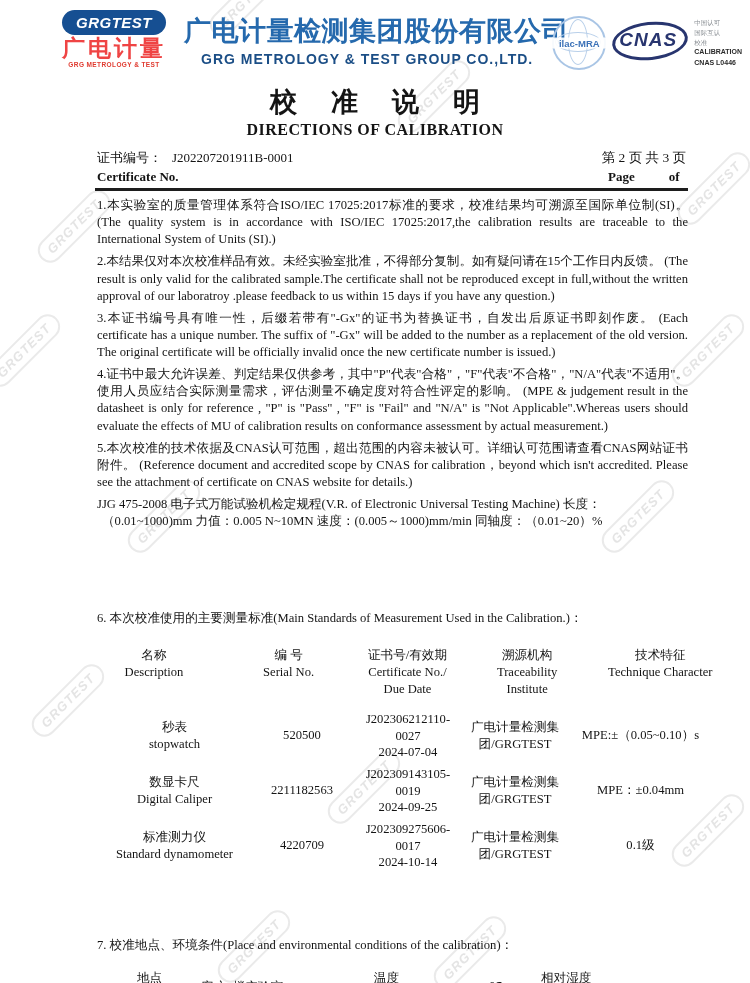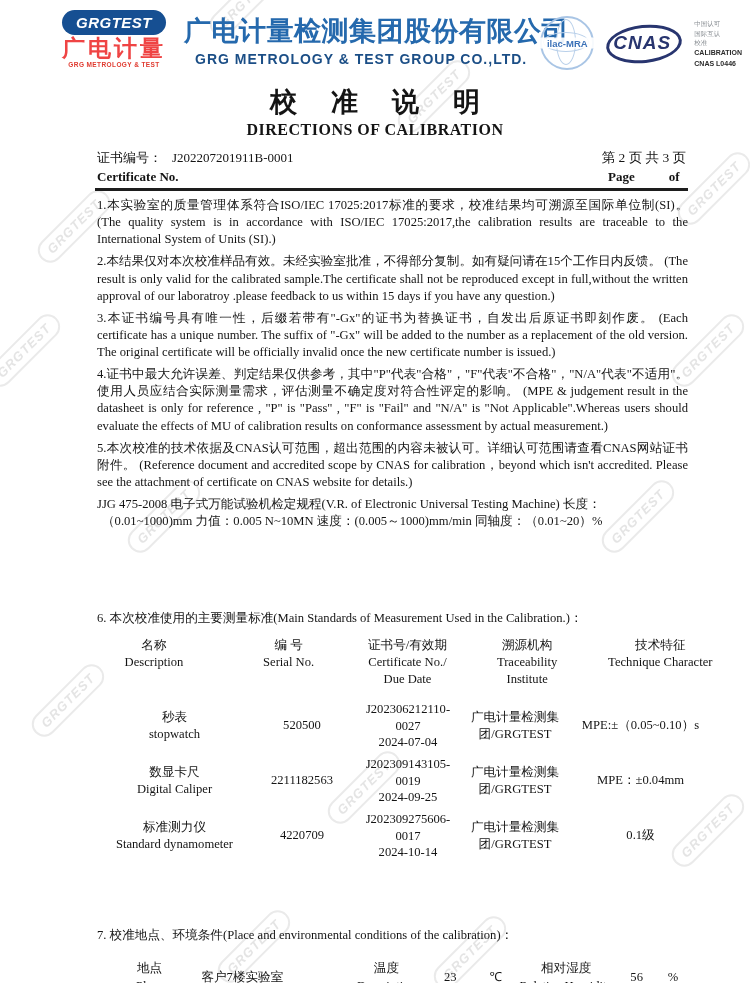--- a/index.html
+++ b/index.html
@@ -15,21 +15,21 @@
   
   .header{display:flex;align-items:flex-start;padding:10px 6px 0 44px;}
   .logo-block{width:140px;text-align:center;flex:0 0 auto;}
   .logo-pill{display:inline-block;background:#164f92;color:#fff;font:bold italic 15px "Liberation Sans",sans-serif;
       padding:4px 14px;border-radius:15px;letter-spacing:.5px;}
   .logo-cn{color:#ef4444;font-weight:bold;font-size:23px;letter-spacing:3px;line-height:1.15;font-family:"Liberation Sans",sans-serif;}
   .logo-sub{color:#e03a2f;font-size:6.5px;font-weight:bold;letter-spacing:.4px;font-family:"Liberation Sans",sans-serif;}
   .company{flex:1;text-align:center;padding-top:3px;min-width:0;}
   .company-cn{color:#2569ad;font-size:27px;font-weight:bold;letter-spacing:.5px;white-space:nowrap;font-family:"Liberation Sans",sans-serif;}
   .company-en{color:#1b4e86;font-size:14px;font-weight:bold;letter-spacing:1px;margin-top:2px;white-space:nowrap;font-family:"Liberation Sans",sans-serif;}
-  .certmarks{display:flex;align-items:center;gap:10px;flex:0 0 auto;padding:6px 2px 0 2px;}
+  .certmarks{display:flex;align-items:flex-start;gap:4px;flex:0 0 auto;padding:6px 2px 0 2px;}
   .ilac{width:50px;height:50px;border-radius:50%;border:2px solid #a9c5e5;position:relative;flex:0 0 auto;}
   .ilac::before{content:"";position:absolute;left:14px;top:1px;width:18px;height:44px;border:1.5px solid #b9d0ea;border-radius:50%;}
   .ilac::after{content:"";position:absolute;left:1px;top:14px;width:44px;height:18px;border:1.5px solid #b9d0ea;border-radius:50%;}
   .ilac-label{position:absolute;top:50%;left:-2px;right:-2px;transform:translateY(-50%);background:rgba(255,255,255,.9);
       font:bold 9.5px "Liberation Sans",sans-serif;color:#3c72b8;text-align:center;z-index:1;}
   .cnas-wrap{position:relative;width:80px;height:48px;flex:0 0 auto;}
   .cnas-ellipse{position:absolute;left:2px;top:6px;width:70px;height:32px;border:3px solid #28356f;border-radius:50%;transform:rotate(-6deg);}
   .cnas-text{position:absolute;left:9px;top:13px;font:bold italic 19px "Liberation Sans",sans-serif;color:#28356f;letter-spacing:1px;}
   .cnas-info{font-family:"Liberation Sans",sans-serif;font-size:6.5px;color:#8a8f94;line-height:1.5;flex:0 0 auto;padding-top:2px;}
   .cnas-info .dark{color:#2b2b2b;font-weight:bold;font-size:7px;}
@@ -48,21 +48,21 @@
   .rule{margin:3px 62px 0 95px;border-top:3px solid #1d1d1d;}
 
   
   .bodytxt{margin:6px 62px 0 97px;font-size:12.6px;line-height:1.36;}
   .item{margin-bottom:5px;text-align:justify;}
   .jjg{margin-top:3px;}
   .jjg .l2{padding-left:5px;}
 
   
   .sec6{margin:80px 0 0 97px;font-size:12.6px;}
-  .sec6-heading{margin-bottom:10px;}
+  .sec6-heading{margin-bottom:20px;}
   .t6{width:618px;}
   .trow{display:flex;text-align:center;}
   .thead{margin-bottom:10px;gap:41px;}
   .trow > div{line-height:1.35;}
   .c1{width:155px;}.c2{width:100px;}.c3{width:112px;}.c4{width:102px;}.c5{width:149px;}
   .drow{min-height:55px;align-items:center;}
   .cell-multi div{line-height:1.3;}
 
   
   .sec7{margin:64px 62px 0 97px;font-size:12.6px;}

